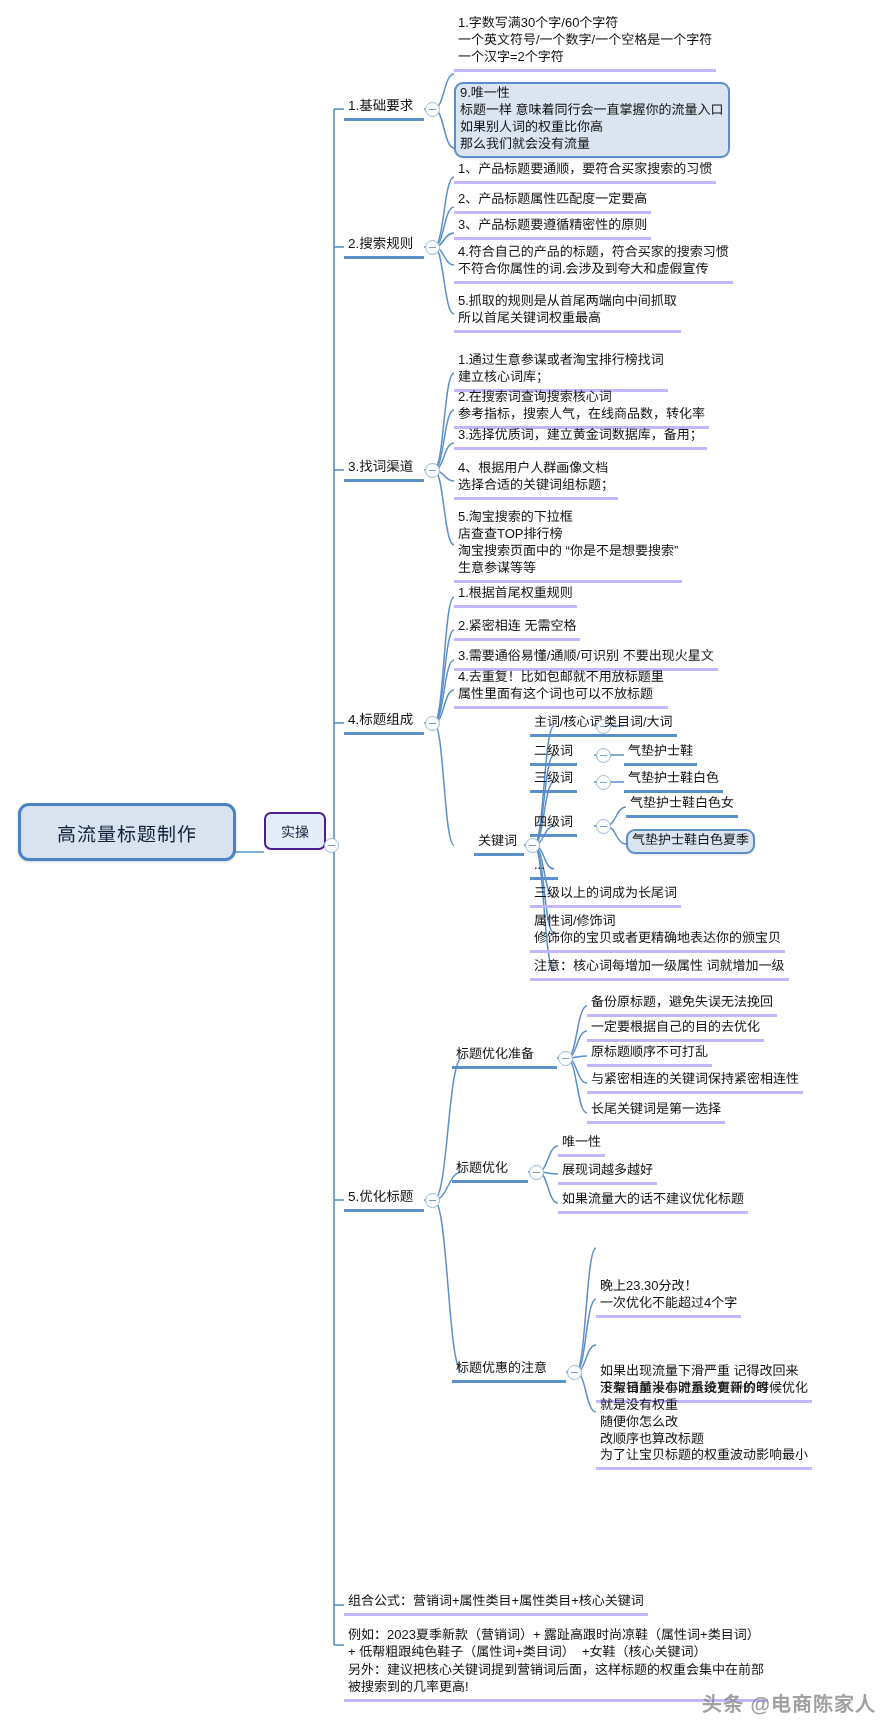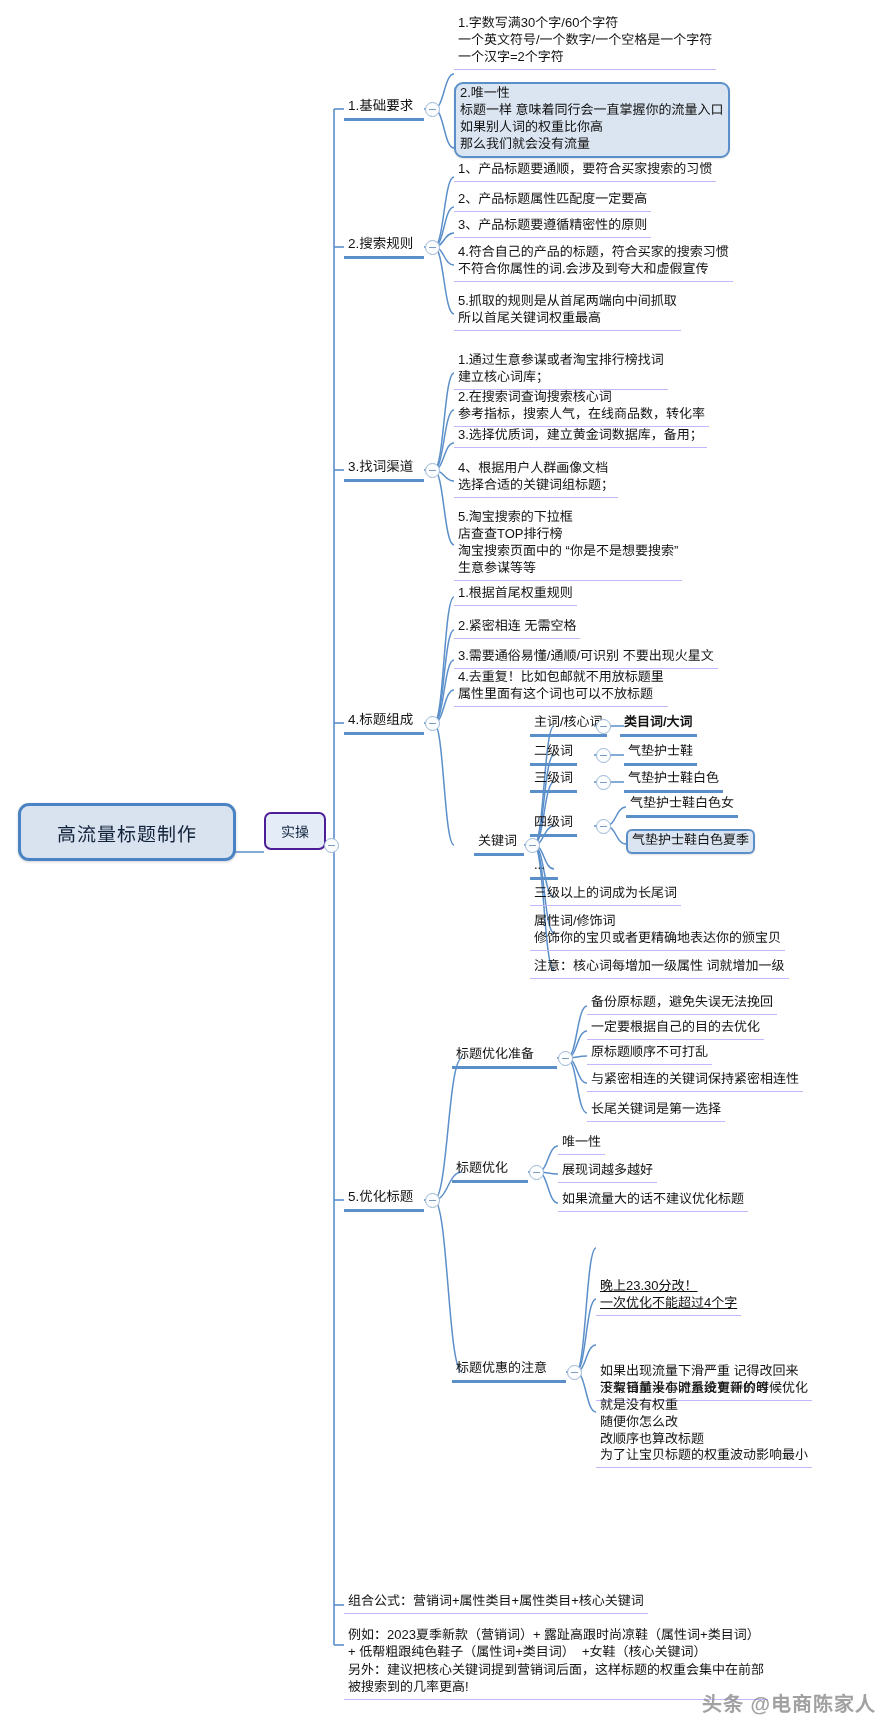--- a/index.html
+++ b/index.html
@@ -26,21 +26,21 @@
   .node{
     position:absolute;
     box-sizing:border-box;
     white-space:pre;
     line-height:1.30;
     color:#121212;
   }
   .leaf{
     font-size:13px;
     padding:1px 4px 3px 4px;
-    border-bottom:1px solid #c4b5fd;
+    border-bottom:3px solid #c4b5fd;
     background:transparent;
   }
   .branch{
     font-size:13.5px;
     padding:1px 4px 3px 4px;
     border-bottom:3px solid #5b8fca;
   }
   .sub{
     font-size:13px;
     padding:1px 4px 3px 4px;
@@ -213,21 +213,21 @@
 
   <div class="root">高流量标题制作</div>
   <div class="lvl1">实操</div>
   <div class="toggle" style="left:324px;top:838px;"></div>
 
   <div class="node branch" style="left:344px;top:96px;width:80px;">1.基础要求</div>
   <div class="toggle" style="left:425px;top:102px;"></div>
   <div class="node leaf" style="left:454px;top:14px;">1.字数写满30个字/60个字符
 一个英文符号/一个数字/一个空格是一个字符
 一个汉字=2个字符</div>
-  <div class="node leaf boxed" style="left:454px;top:82px;">2.唯一性
+  <div class="node leaf boxed" style="left:454px;top:82px;">9.唯一性
 标题一样 意味着同行会一直掌握你的流量入口
 如果别人词的权重比你高
 那么我们就会没有流量</div>
 
   <div class="node branch" style="left:344px;top:234px;width:80px;">2.搜索规则</div>
   <div class="toggle" style="left:425px;top:240px;"></div>
   <div class="node leaf" style="left:454px;top:160px;">1、产品标题要通顺，要符合买家搜索的习惯</div>
   <div class="node leaf" style="left:454px;top:190px;">2、产品标题属性匹配度一定要高</div>
   <div class="node leaf" style="left:454px;top:216px;">3、产品标题要遵循精密性的原则</div>
   <div class="node leaf" style="left:454px;top:243px;">4.符合自己的产品的标题，符合买家的搜索习惯
@@ -255,34 +255,34 @@
   <div class="node leaf" style="left:454px;top:617px;">2.紧密相连 无需空格</div>
   <div class="node leaf" style="left:454px;top:647px;">3.需要通俗易懂/通顺/可识别 不要出现火星文</div>
   <div class="node leaf" style="left:454px;top:668px;">4.去重复！比如包邮就不用放标题里
 属性里面有这个词也可以不放标题</div>
 
   <div class="node sub" style="left:474px;top:832px;width:50px;">关键词</div>
   <div class="toggle" style="left:525px;top:838px;"></div>
 
   <div class="node sub" style="left:530px;top:713px;">主词/核心词</div>
   <div class="toggle" style="left:596px;top:719px;"></div>
-  <div class="node sub" style="left:620px;top:713px;font-weight:bold;">类目词/大词</div>
+  <div class="node sub" style="left:600px;top:713px;">类目词/大词</div>
 
   <div class="node sub" style="left:530px;top:742px;">二级词</div>
   <div class="toggle" style="left:596px;top:748px;"></div>
   <div class="node sub" style="left:624px;top:742px;">气垫护士鞋</div>
 
   <div class="node sub" style="left:530px;top:769px;">三级词</div>
   <div class="toggle" style="left:596px;top:775px;"></div>
   <div class="node sub" style="left:624px;top:769px;">气垫护士鞋白色</div>
 
   <div class="node sub" style="left:530px;top:813px;">四级词</div>
   <div class="toggle" style="left:596px;top:819px;"></div>
   <div class="node sub" style="left:626px;top:794px;">气垫护士鞋白色女</div>
-  <div class="node sub boxed" style="left:626px;top:829px;border-radius:6px;">气垫护士鞋白色夏季</div>
+  <div class="node sub boxed" style="left:626px;top:829px;">气垫护士鞋白色夏季</div>
 
   <div class="node sub" style="left:530px;top:856px;width:28px;">...</div>
 
   <div class="node leaf" style="left:530px;top:884px;">三级以上的词成为长尾词</div>
   <div class="node leaf" style="left:530px;top:912px;">属性词/修饰词
 修饰你的宝贝或者更精确地表达你的颁宝贝</div>
   <div class="node leaf" style="left:530px;top:957px;">注意：核心词每增加一级属性 词就增加一级</div>
 
   <div class="node branch" style="left:344px;top:1187px;width:80px;">5.优化标题</div>
   <div class="toggle" style="left:425px;top:1193px;"></div>
@@ -296,21 +296,21 @@
   <div class="node leaf" style="left:587px;top:1100px;">长尾关键词是第一选择</div>
 
   <div class="node sub" style="left:452px;top:1159px;width:76px;">标题优化</div>
   <div class="toggle" style="left:529px;top:1165px;"></div>
   <div class="node leaf" style="left:558px;top:1133px;">唯一性</div>
   <div class="node leaf" style="left:558px;top:1161px;">展现词越多越好</div>
   <div class="node leaf" style="left:558px;top:1190px;">如果流量大的话不建议优化标题</div>
 
   <div class="node sub" style="left:452px;top:1359px;width:114px;">标题优惠的注意</div>
   <div class="toggle" style="left:567px;top:1365px;"></div>
-  <div class="node leaf" style="left:596px;top:1277px;text-decoration:underline;">晚上23.30分改！
+  <div class="node leaf" style="left:596px;top:1277px;">晚上23.30分改！
 一次优化不能超过4个字</div>
   <div class="node leaf" style="left:596px;top:1332px;margin-top:47px;">下架日前半小时系统更新的时候优化</div>
   <div class="node leaf" style="left:596px;top:1362px;">如果出现流量下滑严重 记得改回来
 没有销量没有流量没有评价等
 就是没有权重
 随便你怎么改
 改顺序也算改标题
 为了让宝贝标题的权重波动影响最小</div>
 
   <div class="node leaf" style="left:344px;top:1592px;">组合公式：营销词+属性类目+属性类目+核心关键词</div>

